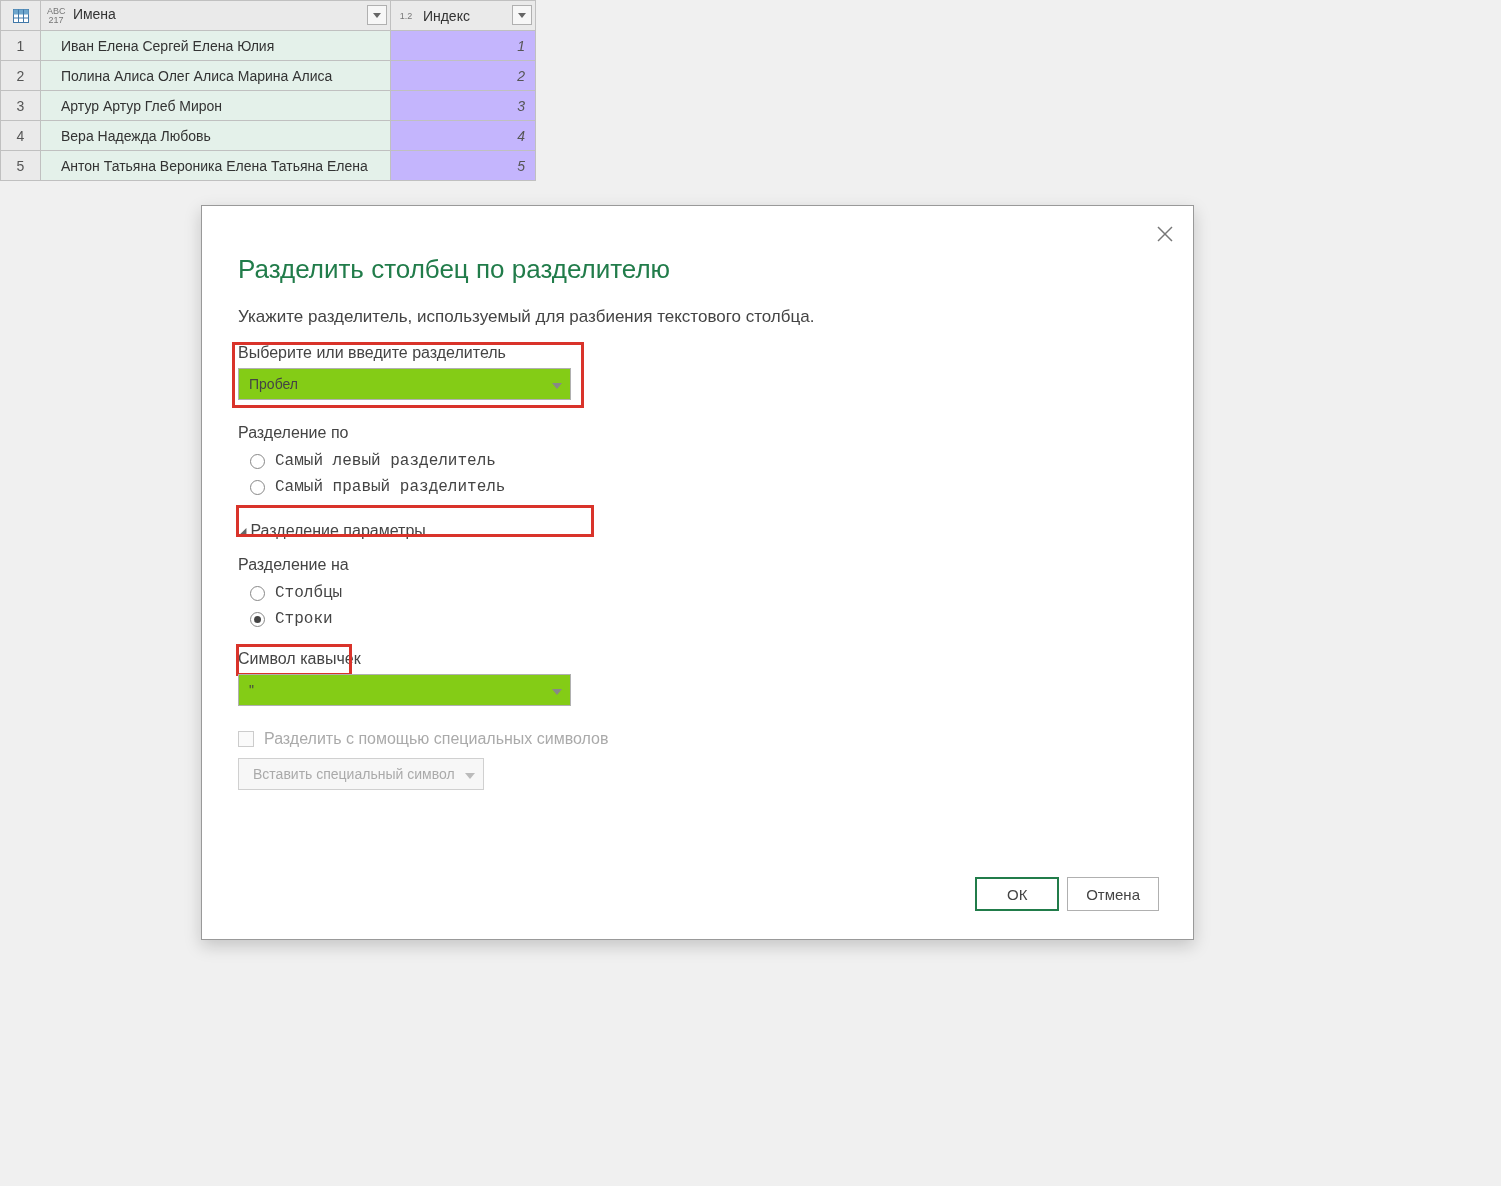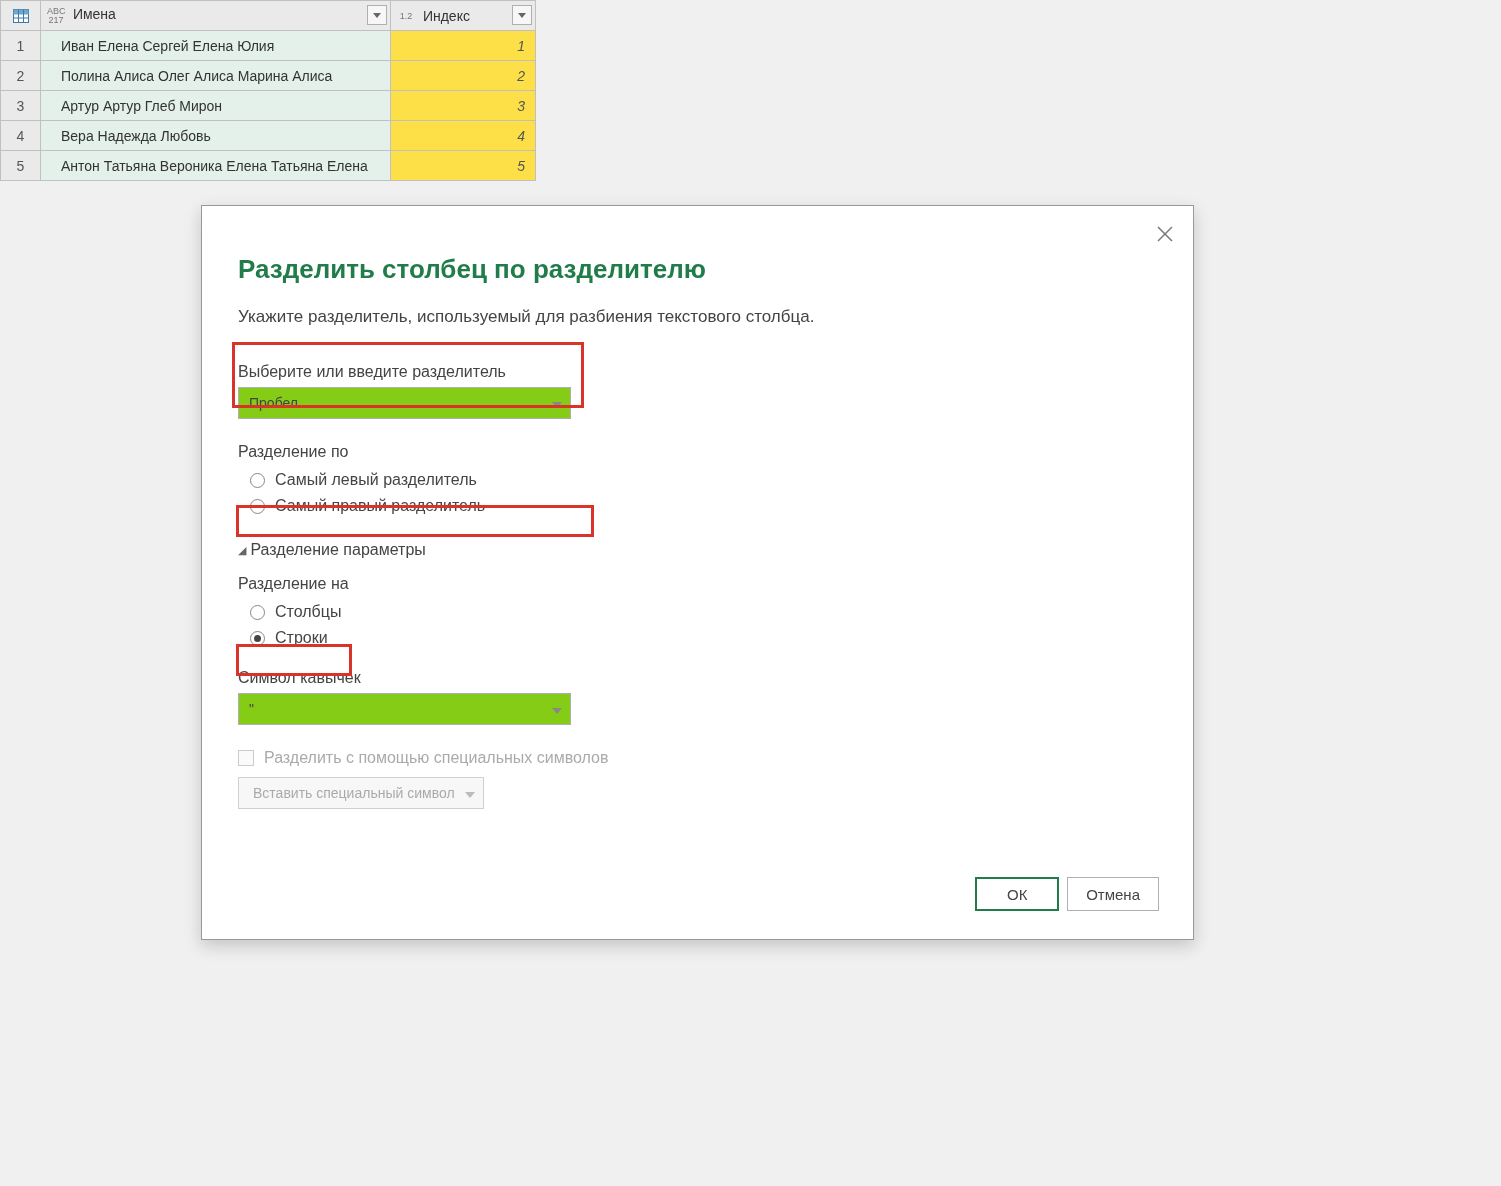--- a/index.html
+++ b/index.html
@@ -11,21 +11,21 @@
       position: relative;
       font-size: 14px;
       color: #333;
     }
 
     
     .pq-table {
       position: absolute;
       top: 0; left: 0;
       border-collapse: collapse;
-      background: #fde047;
+      background: #c4b5fd;
     }
     .pq-table th, .pq-table td {
       border: 1px solid #c0c0c0;
       font-weight: normal;
     }
     .corner-cell {
       width: 40px; height: 30px;
       background: #eaeaea;
       text-align: center;
     }
@@ -92,29 +92,29 @@
     }
     .dlg-close {
       position: absolute;
       top: 16px; right: 16px;
       width: 24px; height: 24px;
       display:flex; align-items:center; justify-content:center;
       color:#666;
     }
     .dlg-title {
       font-size: 26px;
-      font-weight: 700;
+      font-weight: 400;
       color: #217c4a;
       margin-top: 18px;
       margin-bottom: 22px;
     }
     .dlg-subtitle {
       font-size: 17px;
       color: #444;
-      margin-bottom: 36px;
+      margin-bottom: 17px;
     }
     .group-label {
       font-size: 16px;
       color: #444;
       margin-bottom: 6px;
     }
     .sel-row { margin-bottom: 24px; }
     .selectbox {
       width: 333px; height: 32px;
       border: 1px solid #b0b0b0;
@@ -122,21 +122,21 @@
       position: relative;
       display: flex; align-items: center;
       padding: 0 10px;
       color: #444;
     }
     .selectbox .caret {
       position: absolute; right: 8px; top: 50%;
       transform: translateY(-50%);
       color: #777;
     }
-    .radio-group { margin-top: 5px; margin-bottom: 22px; }
+    .radio-group { margin-top: 5px; margin-bottom: 22px; font-family: Liberation Mono, monospace; }
     .radio-item {
       display: flex; align-items: center;
       padding: 4px 0 4px 12px;
       font-size: 16px;
       color: #444;
     }
     .radio-dot {
       width: 15px; height: 15px;
       border: 1px solid #888;
       border-radius: 50%;

